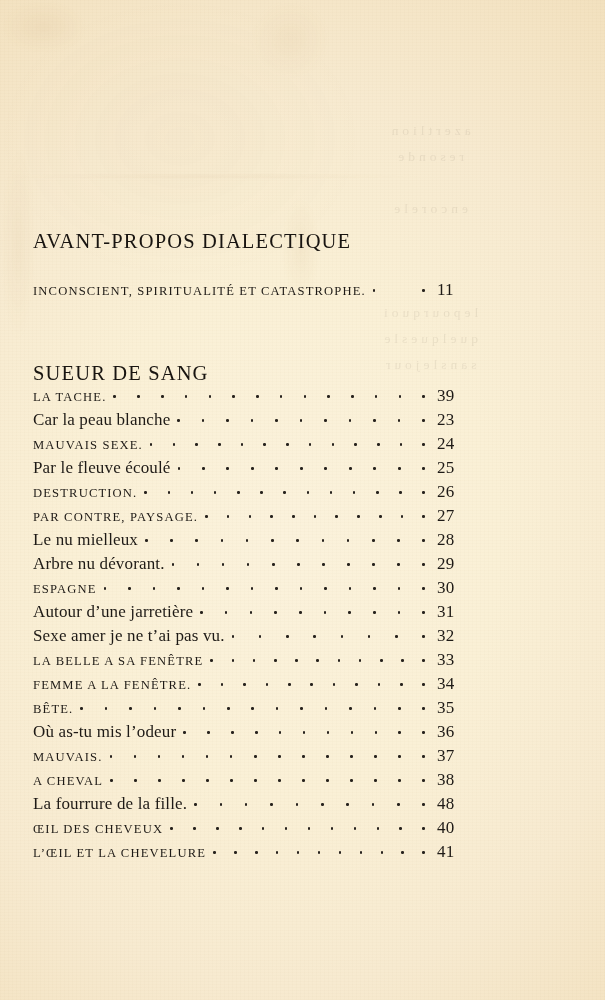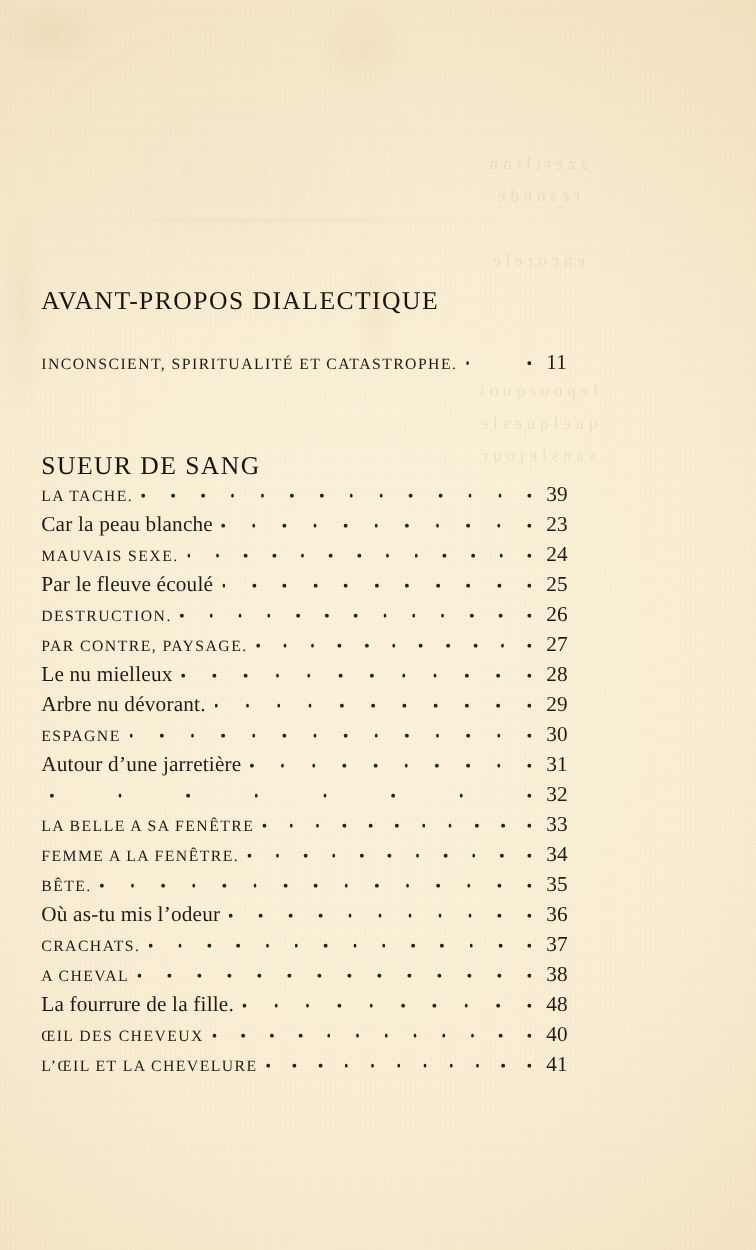--- a/index.html
+++ b/index.html
@@ -368,20 +368,21 @@
           <i style="left: calc(44.4444% - 1.15556px);"></i>
           <i style="left: calc(55.5556% - 1.44444px);"></i>
           <i style="left: calc(66.6667% - 1.73333px);"></i>
           <i style="left: calc(77.7778% - 2.02222px);"></i>
           <i style="left: calc(88.8889% - 2.31111px);"></i>
           <i style="left: calc(100% - 2.6px);"></i>
         </span>
         <span class="e-page">31</span>
       </div>
       <div class="entry roman">
+        <span class="e-label">Sexe amer je ne t’ai pas vu.</span>
         <span class="leaders">
           <i style="left: calc(0% + 0px);"></i>
           <i style="left: calc(14.2857% - 0.371429px);"></i>
           <i style="left: calc(28.5714% - 0.742857px);"></i>
           <i style="left: calc(42.8571% - 1.11429px);"></i>
           <i style="left: calc(57.1429% - 1.48571px);"></i>
           <i style="left: calc(71.4286% - 1.85714px);"></i>
           <i style="left: calc(85.7143% - 2.22857px);"></i>
           <i style="left: calc(100% - 2.6px);"></i>
         </span>
@@ -453,21 +454,21 @@
           <i style="left: calc(50% - 1.3px);"></i>
           <i style="left: calc(60% - 1.56px);"></i>
           <i style="left: calc(70% - 1.82px);"></i>
           <i style="left: calc(80% - 2.08px);"></i>
           <i style="left: calc(90% - 2.34px);"></i>
           <i style="left: calc(100% - 2.6px);"></i>
         </span>
         <span class="e-page">36</span>
       </div>
       <div class="entry caps">
-        <span class="e-label">CRACHATS.</span>
+        <span class="e-label">MAUVAIS.</span>
         <span class="leaders">
           <i style="left: calc(0% + 0px);"></i>
           <i style="left: calc(7.69231% - 0.2px);"></i>
           <i style="left: calc(15.3846% - 0.4px);"></i>
           <i style="left: calc(23.0769% - 0.6px);"></i>
           <i style="left: calc(30.7692% - 0.8px);"></i>
           <i style="left: calc(38.4615% - 1px);"></i>
           <i style="left: calc(46.1538% - 1.2px);"></i>
           <i style="left: calc(53.8462% - 1.4px);"></i>
           <i style="left: calc(61.5385% - 1.6px);"></i>

